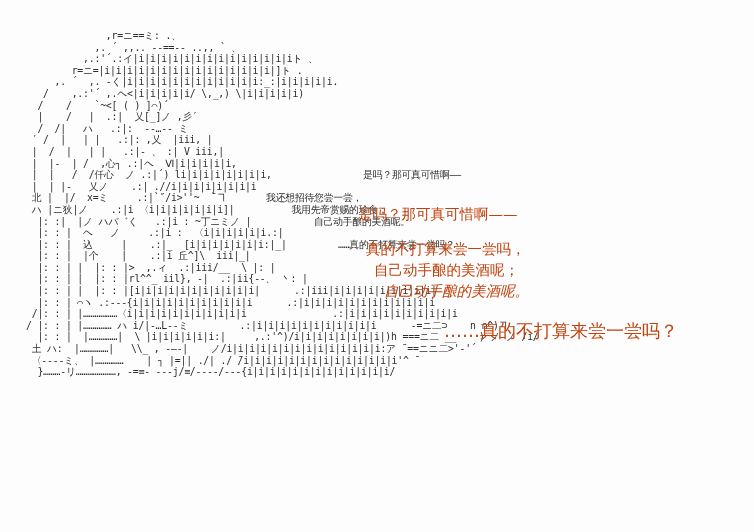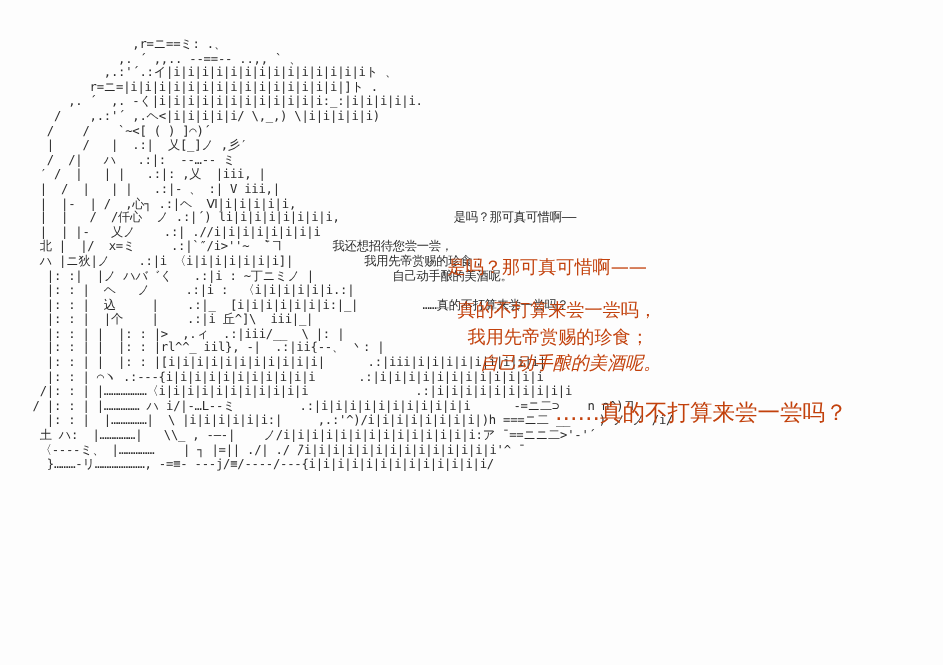--- a/index.html
+++ b/index.html
@@ -109,21 +109,21 @@
  〈‐-‐-ミ、 |……………    | ┐ |=|| ./| ./ ̄/i|i|i|i|i|i|i|i|i|i|i|i|i|i'^ ̄            
   }………‐リ…………………, -=≡- ---j/≡/----/‐-‐{i|i|i|i|i|i|i|i|i|i|i|i|i/          
 </pre>
 
   <div id="dialogue">
 
     <div class="dlg-line indent-0">是吗？那可真可惜啊——</div>
 
     <div class="dlg-block">
       <div class="dlg-line indent-1">真的不打算来尝一尝吗，</div>
-      <div class="dlg-line indent-2">我用先帝赏赐的珍食；</div>
+      <div class="dlg-line indent-2">自己动手酿的美酒呢；</div>
       <div class="dlg-line indent-3">自己动手酿的美酒呢。</div>
     </div>
 
     <div class="dlg-final">……真的不打算来尝一尝吗？</div>
 
   </div>
 
 </div>
 
 </body></html>

